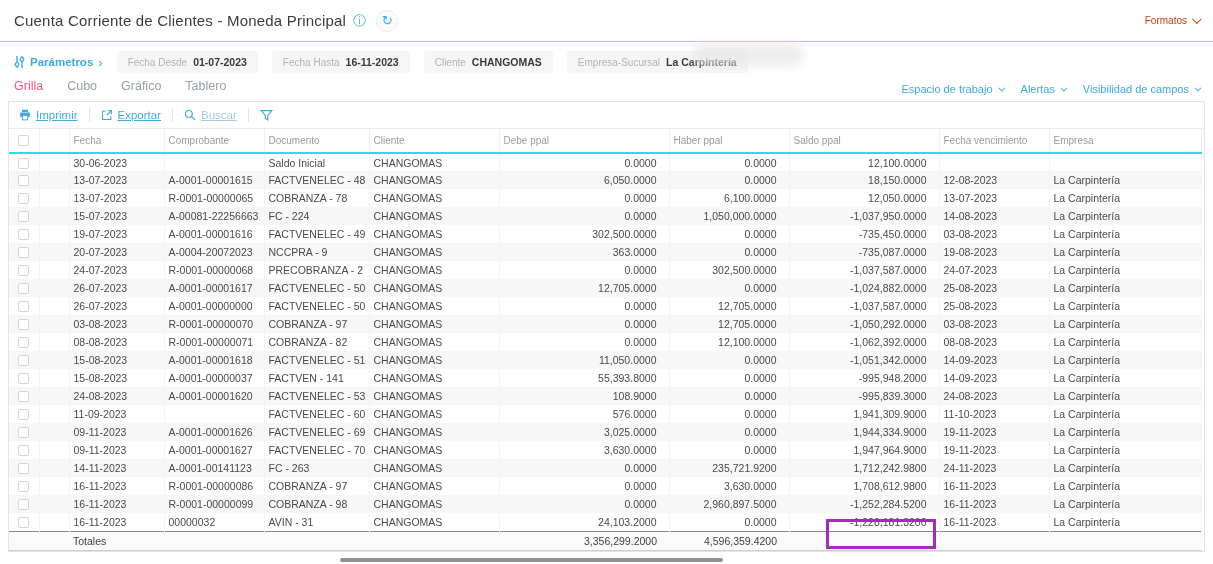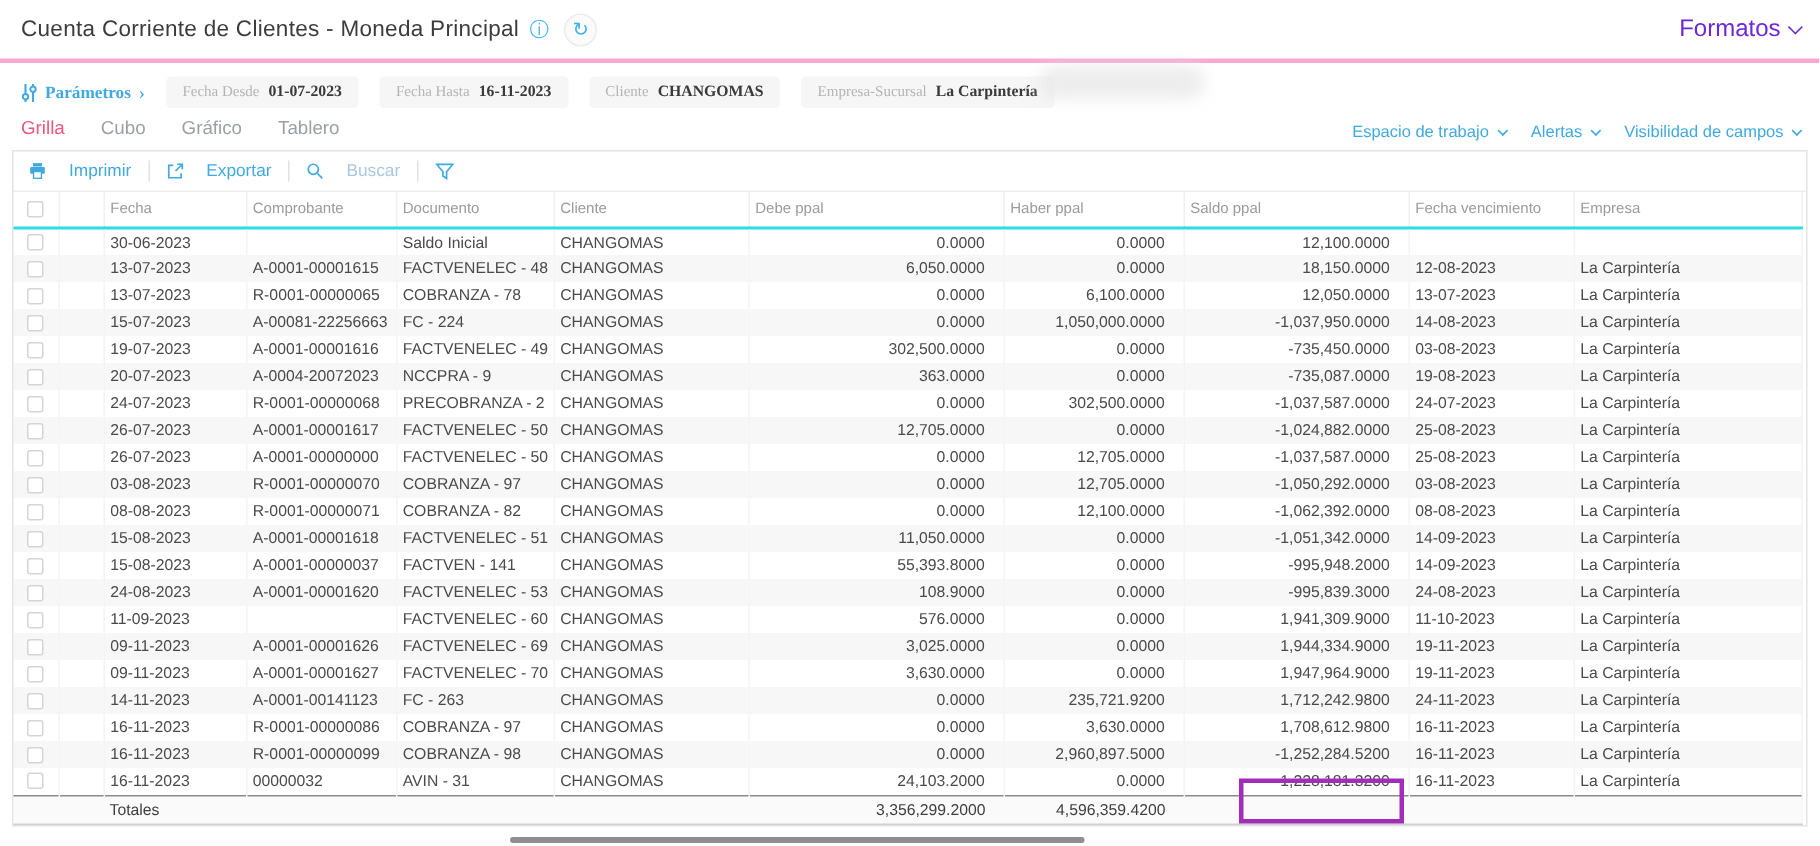--- a/index.html
+++ b/index.html
@@ -1,55 +1,55 @@
 <!DOCTYPE html>
 <html><head>
 <meta charset="utf-8">
 <style>
   * { margin:0; padding:0; box-sizing:border-box; }
   html,body { background:#fff; }
   body { font-family:"Liberation Sans","DejaVu Sans",sans-serif; color:#4a4a4a; }
   .screen { position:relative; width:1213px; height:564px; background:#fff; overflow:hidden; }
 
   
-  .topbar { height:42px; display:flex; align-items:center; padding:0 14px; border-bottom:3px solid #f9a8d4; background:#fff; }
+  .topbar { height:42px; display:flex; align-items:center; padding:0 14px; border-bottom:1px solid #f9a8d4; background:#fff; }
   .page-title { font-size:15px; color:#3c3c3c; letter-spacing:.2px; }
   .info-ic { color:#3fb0e8; font-size:13px; margin-left:7px; cursor:pointer; }
   .refresh-btn { width:22px; height:22px; margin-left:10px; border:1px solid #ececec; border-radius:50%;
     background:#fbfbfb; color:#3fb0e8; font-size:13px; line-height:20px; text-align:center; cursor:pointer; }
-  .formatos { margin-left:auto; color:#6d28d9; font-size:16px; display:flex; align-items:center; gap:5px; cursor:pointer; }
+  .formatos { margin-left:auto; color:#c2410c; font-size:10px; display:flex; align-items:center; gap:5px; cursor:pointer; }
 
   .chev { display:inline-block; width:7px; height:7px; border-right:1.5px solid currentColor; border-bottom:1.5px solid currentColor;
     transform:rotate(45deg) translateY(-2px); }
 
   
   .blur-blob { position:absolute; left:693px; top:44px; width:110px; height:22px; background:#e7e7e7;
     border-radius:10px; filter:blur(5px); opacity:.75; }
 
   
-  .params { display:flex; align-items:center; gap:14px; padding:9px 14px 6px;font-family:Liberation Serif, serif; }
+  .params { display:flex; align-items:center; gap:14px; padding:9px 14px 6px; }
   .param-link { color:#3fa9e0; font-size:11.5px; display:flex; align-items:center; gap:5px; cursor:pointer; font-weight:600; }
   .param-link .arrow { font-size:13px; font-weight:400; }
   .pill { background:#f6f6f6; border-radius:3px; padding:5px 11px; font-size:10px; display:flex; gap:6px; align-items:baseline; white-space:nowrap; }
   .pill .lab { color:#b4b4b4;text-align:right; }
   .pill .val { color:#3a3a3a; font-weight:700; font-size:10.5px; }
 
   
   .tabsrow { display:flex; align-items:flex-end; padding:0 14px 4px; }
   .tabs { display:flex; gap:24px; }
   .tab { font-size:12.5px; color:#9aa0a6; cursor:pointer; padding-bottom:2px; }
   .tab.active { color:#f2557e;text-align:center; }
   .wslinks { margin-left:auto; display:flex; gap:18px; align-items:center; }
   .wslink { color:#3fa9e0; font-size:11px; display:flex; align-items:center; gap:5px; cursor:pointer; }
   .wslink .chev { width:5px; height:5px; border-width:1.5px; }
 
   
   .card { margin:2px 8px 0; border:1px solid #e4e4e4; background:#fff; position:relative; }
   .toolbar { height:27px; display:flex; align-items:center; padding:0 10px; border-bottom:1px solid #ededed; }
-  .tbtn { display:flex; gap:15px; color:#3fa9e0; font-size:11.5px; cursor:pointer; }
+  .tbtn { display:flex; gap:5px; color:#3fa9e0; font-size:11.5px; cursor:pointer;text-decoration:underline; }
   .tbtn.dim { color:#a9c9dd; }
   .tsep { width:1px; height:14px; background:#e2e2e2; margin:0 11px; }
   .tbtn svg { display:block; }
 
   table { border-collapse:collapse; table-layout:fixed; width:1193px; }
   col.c-cb{width:30px} col.c-sp{width:30px} col.c-fecha{width:95px} col.c-comp{width:100px}
   col.c-doc{width:105px} col.c-cli{width:130px} col.c-debe{width:170px} col.c-haber{width:120px}
   col.c-saldo{width:150px} col.c-fv{width:110px} col.c-emp{width:auto}
 
   thead th { height:24px; font-weight:400; font-size:10px; color:#9b9b9b; text-align:left;

